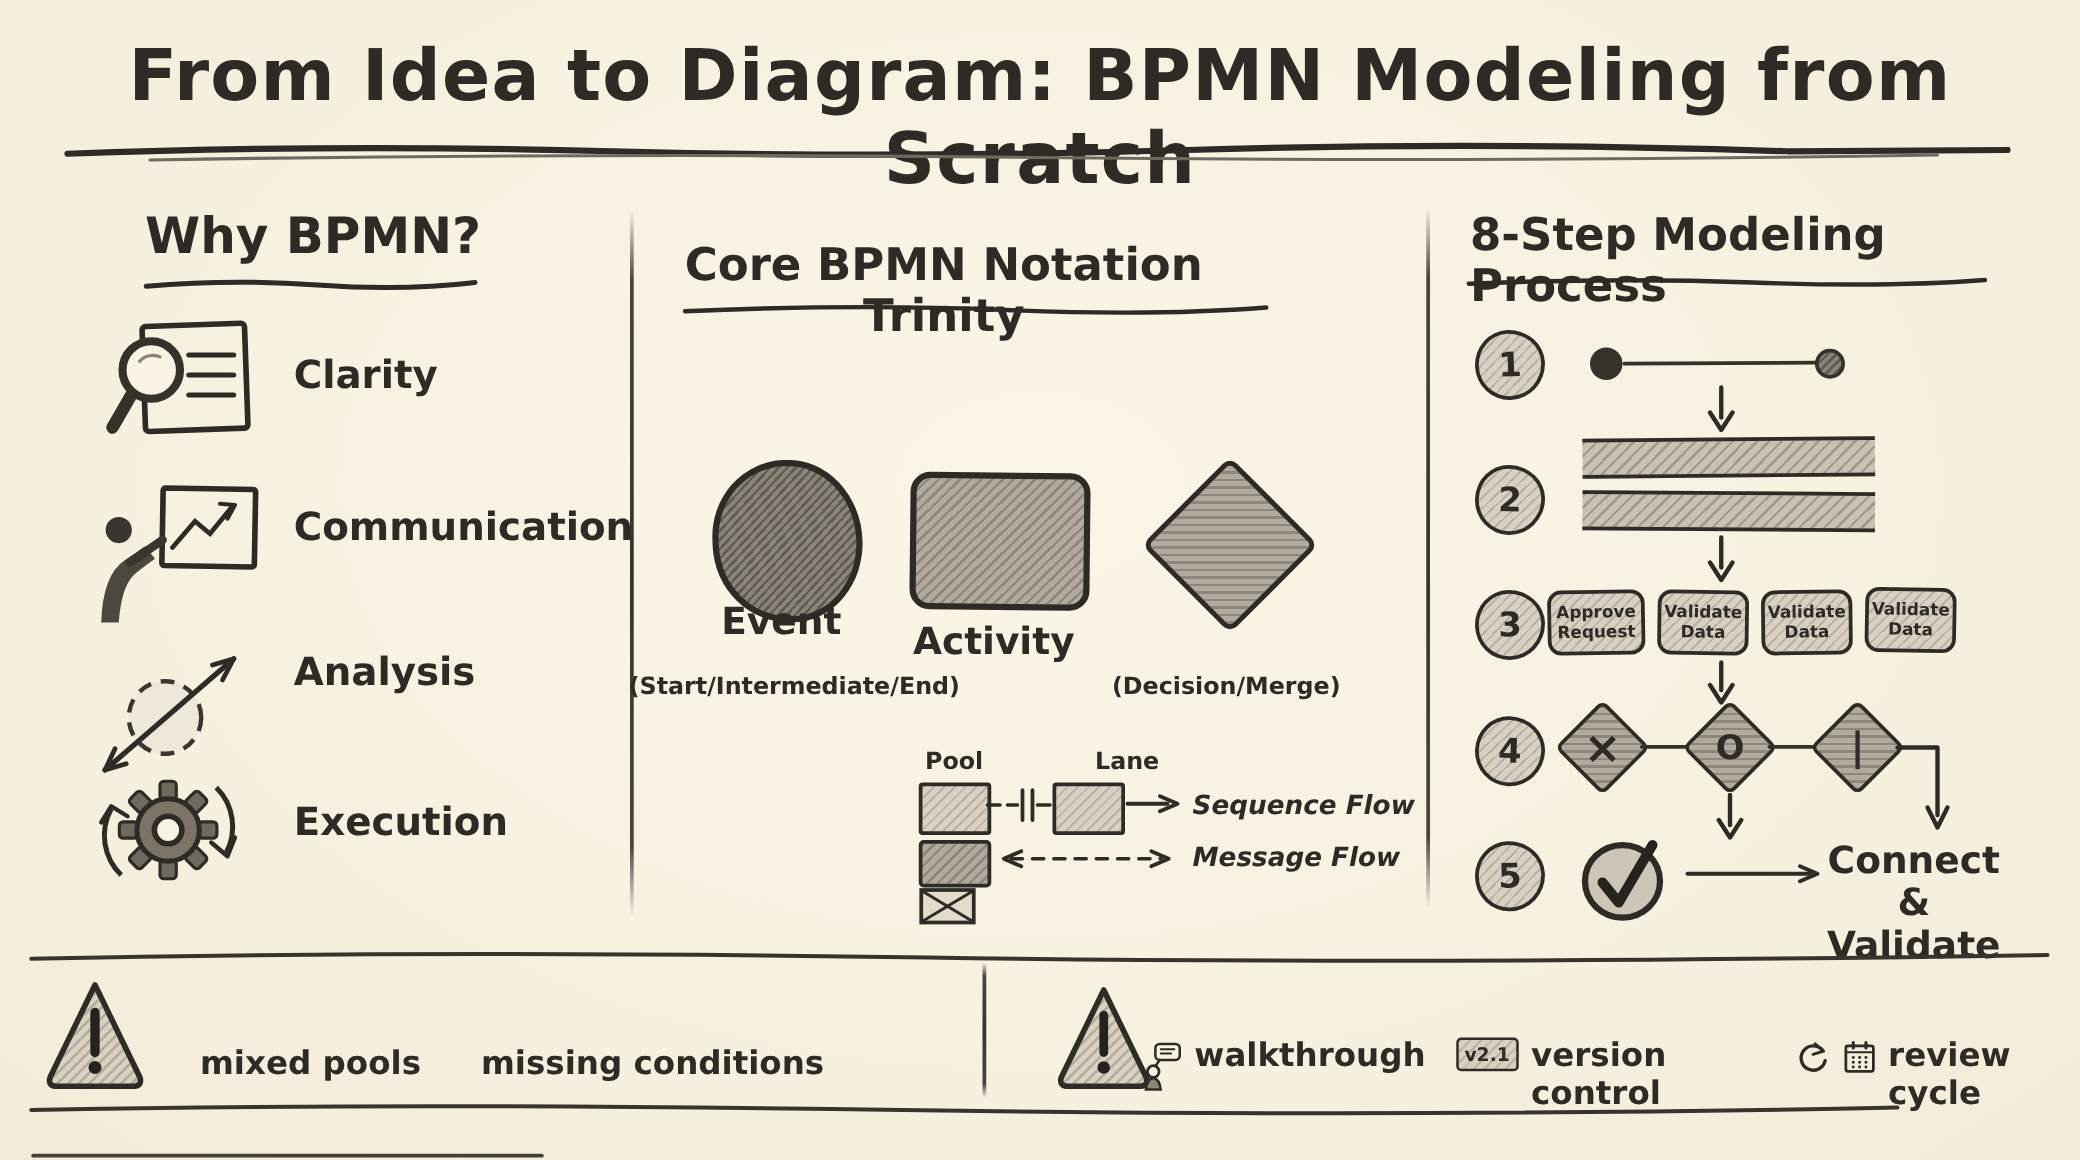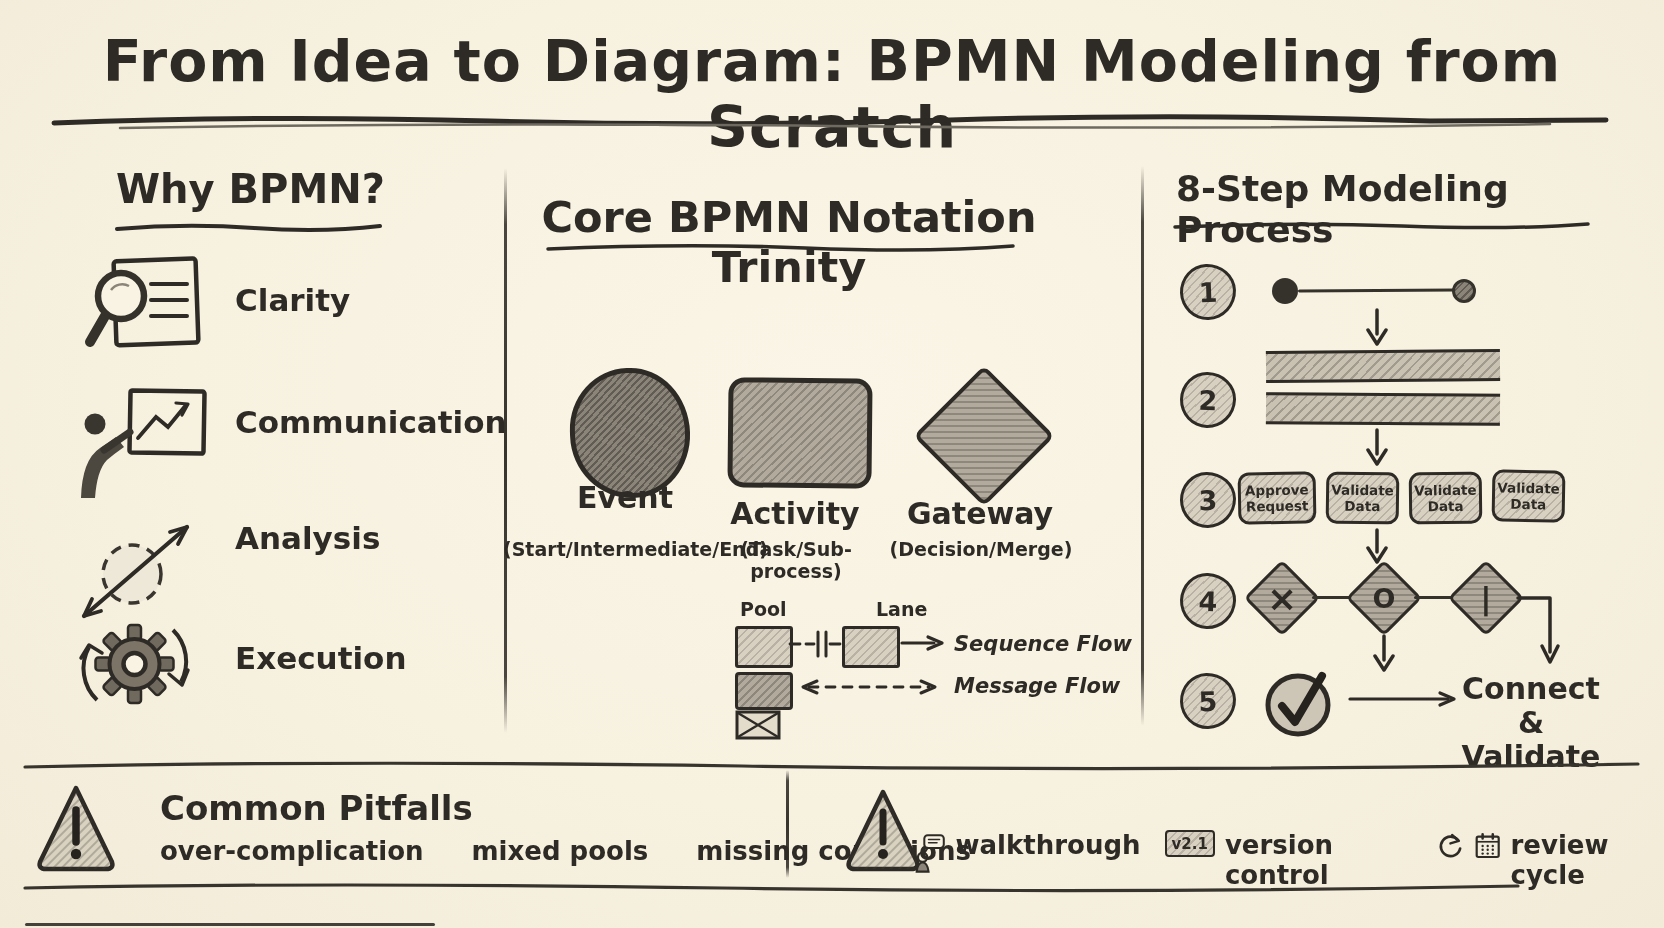--- a/index.html
+++ b/index.html
@@ -129,36 +129,34 @@
       <circle cx="60.5" cy="54" r="25" fill="#7b7467" stroke="#2e2b26" stroke-width="4"></circle>
       <circle cx="60.5" cy="54" r="11" fill="#f8f3e3" stroke="#2e2b26" stroke-width="4.5"></circle>
       <path d="M23 90 A44 44 0 0 1 15 37" fill="none" stroke="#2e2b26" stroke-width="4"></path>
       <path d="M7 48 L15 35 L28 43" fill="none" stroke="#2e2b26" stroke-width="3.5" stroke-linecap="round" stroke-linejoin="round"></path>
       <path d="M99 20 A44 44 0 0 1 107 72" fill="none" stroke="#2e2b26" stroke-width="4"></path>
       <path d="M95 64 L108 75 L114 60" fill="none" stroke="#2e2b26" stroke-width="3.5" stroke-linecap="round" stroke-linejoin="round"></path>
     </svg>
     <div class="abs why-label" style="left:235px;top:640px;">Execution</div>
   </div>
 
-  <div class="abs colhead center" style="left:539px;top:192px;width:500px;font-size:43px;">Core BPMN Notation Trinity</div>
+  <div class="abs colhead center" style="left:505px;top:192px;width:500px;font-size:36px;">Core BPMN Notation Trinity</div>
   <svg class="abs" style="left:545px;top:240px;" width="472" height="16" viewBox="0 0 472 16">
     <path d="M3 9 Q 140 3 260 8 T 468 6" stroke="#2e2b26" stroke-width="3.5" fill="none" stroke-linecap="round"></path>
   </svg>
 
   <div class="abs hatch-dark" style="left:570px;top:368px;width:110px;height:120px;border:5px solid #2e2b26;border-radius:50% 50% 48% 52%/48% 52% 50% 50%;transform:rotate(-2deg);"></div>
 
   <div class="abs hatch-mid" style="left:728px;top:378px;width:134px;height:100px;border:5px solid #2e2b26;border-radius:16px;transform:rotate(.6deg);"></div>
 
   <div class="abs hatch-mid" style="left:934px;top:386px;width:92px;height:92px;border:4.5px solid #2e2b26;border-radius:8px;transform:rotate(45deg);"></div>
 
   <div class="abs shape-name center" style="left:545px;top:480px;width:160px;">Event</div>
   <div class="abs shape-sub center" style="left:503px;top:538px;width:226px;">(Start/Intermediate/End)</div>
   <div class="abs shape-name center" style="left:715px;top:496px;width:160px;">Activity</div>
-  <div class="abs shape-sub center" style="left:698px;top:538px;width:196px;">(Task/Sub-process)</div>
-  <div class="abs shape-name center" style="left:890px;top:496px;width:180px;">Gateway</div>
   <div class="abs shape-sub center" style="left:886px;top:538px;width:190px;">(Decision/Merge)</div>
 
   <div class="abs mini-label" style="left:740px;top:598px;">Pool</div>
   <div class="abs mini-label" style="left:876px;top:598px;">Lane</div>
   <div class="abs hatch-light" style="left:735px;top:626px;width:52px;height:36px;border:3px solid #2e2b26;border-radius:3px;"></div>
   <svg class="abs" style="left:788px;top:628px;" width="54" height="32" viewBox="0 0 54 32">
     <path d="M2 16 H12 M18 16 H26" stroke="#2e2b26" stroke-width="2.8" stroke-linecap="round"></path>
     <path d="M30 4 V28 M38 4 V28" stroke="#2e2b26" stroke-width="3" stroke-linecap="round"></path>
     <path d="M42 16 H52" stroke="#2e2b26" stroke-width="2.8" stroke-linecap="round"></path>
   </svg>
@@ -285,23 +283,21 @@
     <defs>
         <pattern id="ht1" width="6" height="6" patternTransform="rotate(45)" patternUnits="userSpaceOnUse">
           <rect width="2" height="6" fill="rgba(70,65,58,.28)"></rect>
         </pattern>
       </defs>
     <path d="M40 6 L76 80 Q78 87 70 87 L10 87 Q2 87 4 80 Z" fill="#d9d2c1" stroke="#2e2b26" stroke-width="4.5" stroke-linejoin="round"></path>
     <path d="M40 6 L76 80 Q78 87 70 87 L10 87 Q2 87 4 80 Z" fill="url(#ht1)"></path>
     <path d="M40 28 V60" stroke="#26231f" stroke-width="7.5" stroke-linecap="round"></path>
     <circle cx="40" cy="72" r="5.2" fill="#26231f"></circle>
   </svg>
-  <div class="abs band-head" style="left:160px;top:788px;">Common Pitfalls</div>
   <div class="abs" style="left:160px;top:836px;display:flex;gap:48px;">
-    <span class="band-item">over-complication</span>
     <span class="band-item">mixed pools</span>
     <span class="band-item">missing conditions</span>
   </div>
 
   <svg class="abs" style="left:845px;top:786px;" width="76" height="90" viewBox="0 0 76 90">
     <defs>
         <pattern id="ht2" width="6" height="6" patternTransform="rotate(45)" patternUnits="userSpaceOnUse">
           <rect width="2" height="6" fill="rgba(70,65,58,.28)"></rect>
         </pattern>
       </defs>

